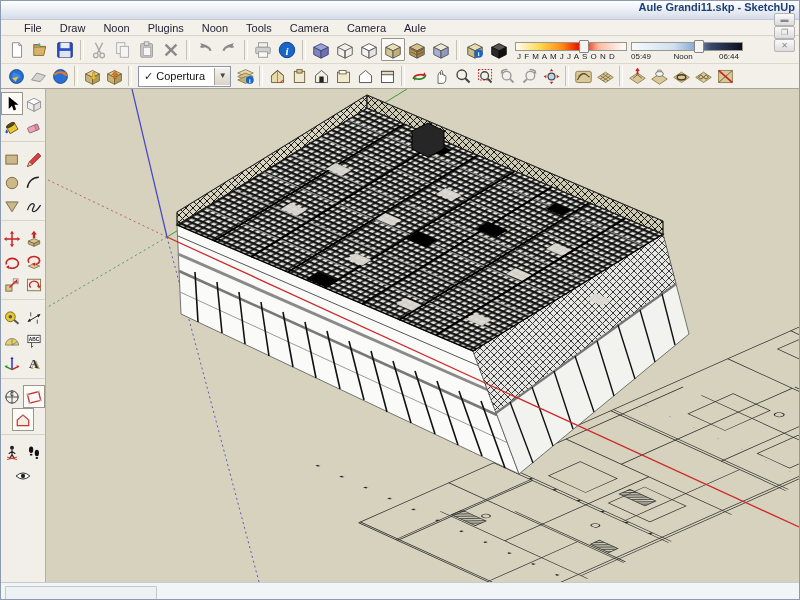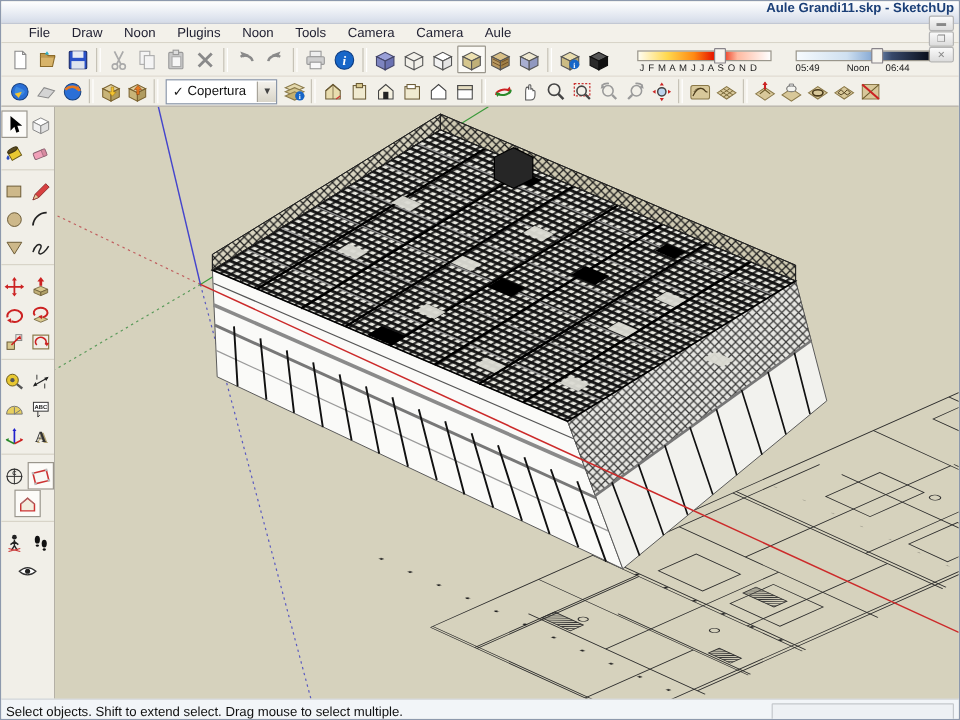--- a/index.html
+++ b/index.html
@@ -19,21 +19,21 @@
   .btn.sm{width:22px;}
   .btn.pressed{background:#fbfaf6;border:1px solid #9a968c;box-sizing:border-box;border-radius:1px;}
   .sep{width:2px;height:20px;margin:0 3px;border-left:1px solid #c6c2b6;border-right:1px solid #ffffff;flex:0 0 auto;}
   svg.g{display:block;}
   
   .combo{display:flex;align-items:center;height:19px;background:#fff;border:1px solid #8a96a8;margin:0 3px;flex:0 0 auto;}
   .combo .chk{font-size:11px;color:#222;padding:0 3px 0 5px;}
   .combo .val{font-size:11px;color:#111;width:58px;}
   .combo .drop{width:15px;height:17px;background:linear-gradient(#f4f2ec,#d8d4c8);border-left:1px solid #a8a49a;font-size:8px;color:#444;text-align:center;line-height:16px;}
   
-  .slider{position:relative;width:112px;height:22px;margin-left:20px;flex:0 0 auto;}
+  .slider{position:relative;width:112px;height:22px;margin-left:4px;flex:0 0 auto;}
   .slider .bar{position:absolute;top:3px;left:0;right:0;height:7px;border:1px solid #9a968c;}
   .slider .thumb{position:absolute;top:1px;width:8px;height:11px;background:#f6f4ee;border:1px solid #88848a;border-radius:1px;}
   .slider .lab{position:absolute;bottom:0;font-size:8px;color:#222;white-space:nowrap;}
   .months .bar{background:linear-gradient(90deg,#fffdf0 0%,#ffd84e 22%,#ff8a12 42%,#e81c00 56%,#e81c00 62%,#ffb9a0 75%,#ffffff 100%);}
   .time .bar{background:linear-gradient(90deg,#f6fafd 0%,#cfe0f0 38%,#8fb0d8 55%,#37486a 72%,#0a0f1c 100%);}
   
   .main{display:flex;height:493px;}
   .palette{width:47px;background:#f1efe8;border-right:1px solid #b4b0a6;padding-top:3px;display:flex;flex-wrap:wrap;align-content:flex-start;justify-content:center;}
   .pbtn{width:22px;height:23px;display:flex;align-items:center;justify-content:center;}
   .pbtn.pressed{background:#fcfbf8;border:1px solid #9a968c;box-sizing:border-box;}
@@ -224,21 +224,21 @@
     <div class="slider months">
       <div class="bar"></div>
       <div class="thumb" style="left:57%"></div>
       <span class="lab" style="left:2px;letter-spacing:0.5px">J F M A M J J A S O N D</span>
     </div>
     <div class="slider time">
       <div class="bar"></div>
       <div class="thumb" style="left:56%"></div>
       <span class="lab" style="left:0">05:49</span>
       <span class="lab" style="left:38%">Noon</span>
-      <span class="lab" style="right:17px">06:44</span>
+      <span class="lab" style="right:4px">06:44</span>
     </div>
   </div>
 
   <div class="tb tb2">
     <div class="btn sm">
         <svg class="g" width="19" height="19" viewBox="0 0 22 22">
           <circle cx="11" cy="11" r="8" fill="#2a6fd6" stroke="#16407e"></circle>
           <path d="M8 6c3 2 6 2 8 5-2 4-7 5-10 2 0-3 0-5 2-7z" fill="#3c8ae0"></path>
           <path d="M6 13l7-2-3 6z" fill="#f4c430"></path>
         </svg>
@@ -743,17 +743,16 @@
           </g>
           <path d="M366 42L382 34 398 42 398 60 382 68 366 60Z" fill="#262626" stroke="#000"></path>
         </g>
 
         <path d="M121 148L753 438" stroke="#cc2a2a" stroke-width="1.3" fill="none"></path>
       </svg>
     </div>
   </div>
 
   <div class="statusbar">
-    <span class="msg">Select objects. Shift to extend select. Drag mouse to select multiple.</span>
     <div class="measure"></div>
   </div>
 
 </div>
 
 </body></html>

